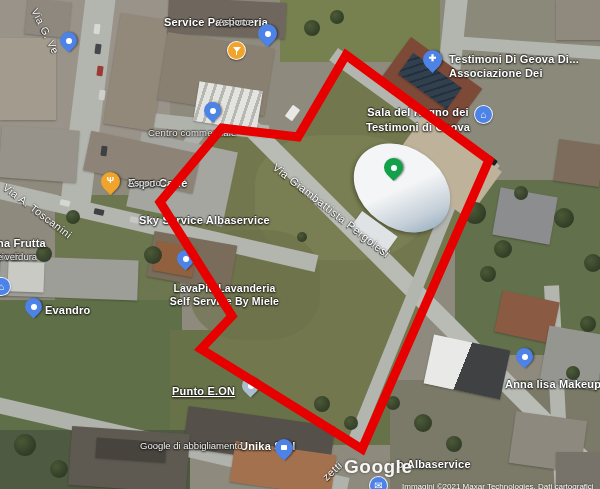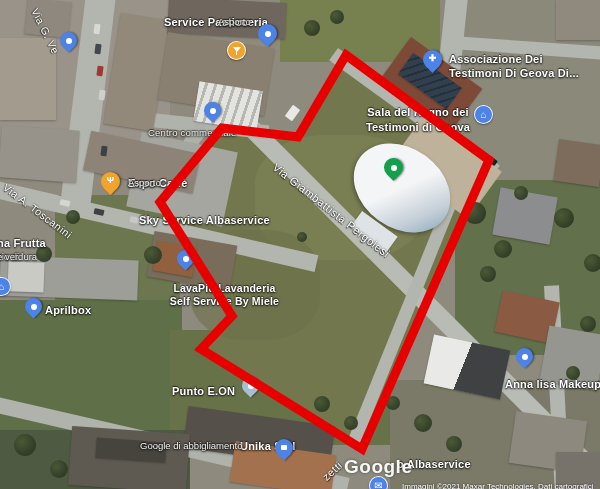--- a/index.html
+++ b/index.html
@@ -135,44 +135,44 @@
   <div class="street" style="left:40px;top:6px;transform:rotate(64deg);">Via G. Ve</div>
   <div class="street" style="left:8px;top:181px;transform:rotate(37deg);">Via A. Toscanini</div>
   <div class="street" style="left:278px;top:161px;transform:rotate(38deg);font-size:11px;">Via Giambattista Pergolesi</div>
   <div class="street" style="left:320px;top:474px;transform:rotate(-43deg);">zetti</div>
 
   <div class="poi" style="left:164px;top:16px;">
       <span>Service Pasticceria</span>
       <span class="sub" style="margin-left:54px;">Asporto</span>
     </div>
   <div class="poi" style="left:449px;top:52px;line-height:14px;">
+      <span style="position:static;display:block;">Testimoni Di Geova Di...</span>
       <span style="position:static;display:block;">Associazione Dei</span>
-      <span style="position:static;display:block;">Testimoni Di Geova Di...</span>
     </div>
   <div class="poi" style="left:356px;top:105px;width:124px;text-align:center;line-height:14.5px;">
       <span style="position:static;display:block;">Sala del Regno dei</span>
       <span style="position:static;display:block;">Testimoni di Geova</span>
     </div>
   <div class="poi" style="left:148px;top:127px;font-size:9.5px;font-weight:normal;color:#eeeeec;">Centro commerciale</div>
   <div class="poi" style="left:128px;top:177px;">
       <span>Expo Caffè</span>
       <span class="sub">Asporto</span>
     </div>
   <div class="poi" style="left:139px;top:214px;">Sky Service Albaservice</div>
   <div class="poi" style="left:-3px;top:237px;line-height:13px;">
       <span style="position:static;display:block;">na Frutta</span>
       <span class="sub">zio di</span>
       <span class="sub">e verdura</span>
     </div>
-  <div class="poi" style="left:45px;top:304px;">Aprilbox</div>
+  <div class="poi" style="left:45px;top:304px;">Evandro</div>
   <div class="poi" style="left:152px;top:282px;width:145px;text-align:center;line-height:13px;font-size:10.5px;">
       <span style="position:static;display:block;">LavaPiù Lavanderia</span>
       <span style="position:static;display:block;">Self Service By Miele</span>
     </div>
-  <div class="poi" style="left:172px;top:385px;">Punto E.ON</div>
+  <div class="poi" style="left:172px;top:385px;text-decoration:underline;">Punto E.ON</div>
   <div class="poi" style="left:140px;top:440px;width:200px;text-align:center;">
       <span>Unika S.r.l</span>
       <span class="sub">Google di abbigliamento</span>
     </div>
   <div class="poi" style="left:397px;top:458px;">o Albaservice</div>
   <div class="poi" style="left:505px;top:378px;">Anna lisa Makeup</div>
 
   <div class="pin" style="left:258px;top:24px;width:19px;height:19px;">
     <span class="drop" style="background:#4d82e6;"></span>
       <span class="dot"></span>

